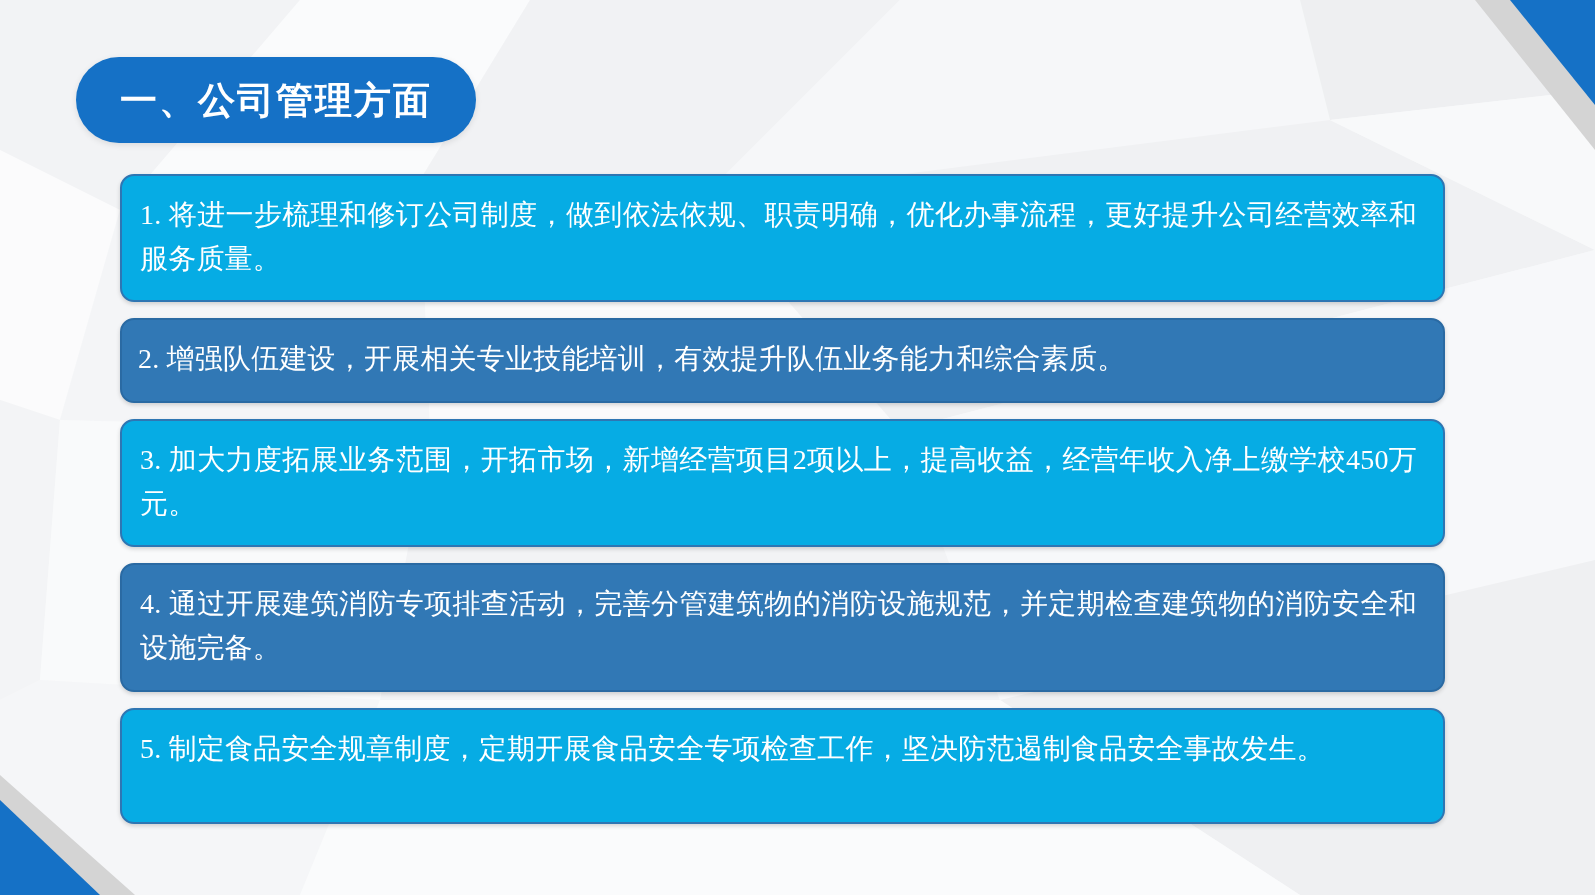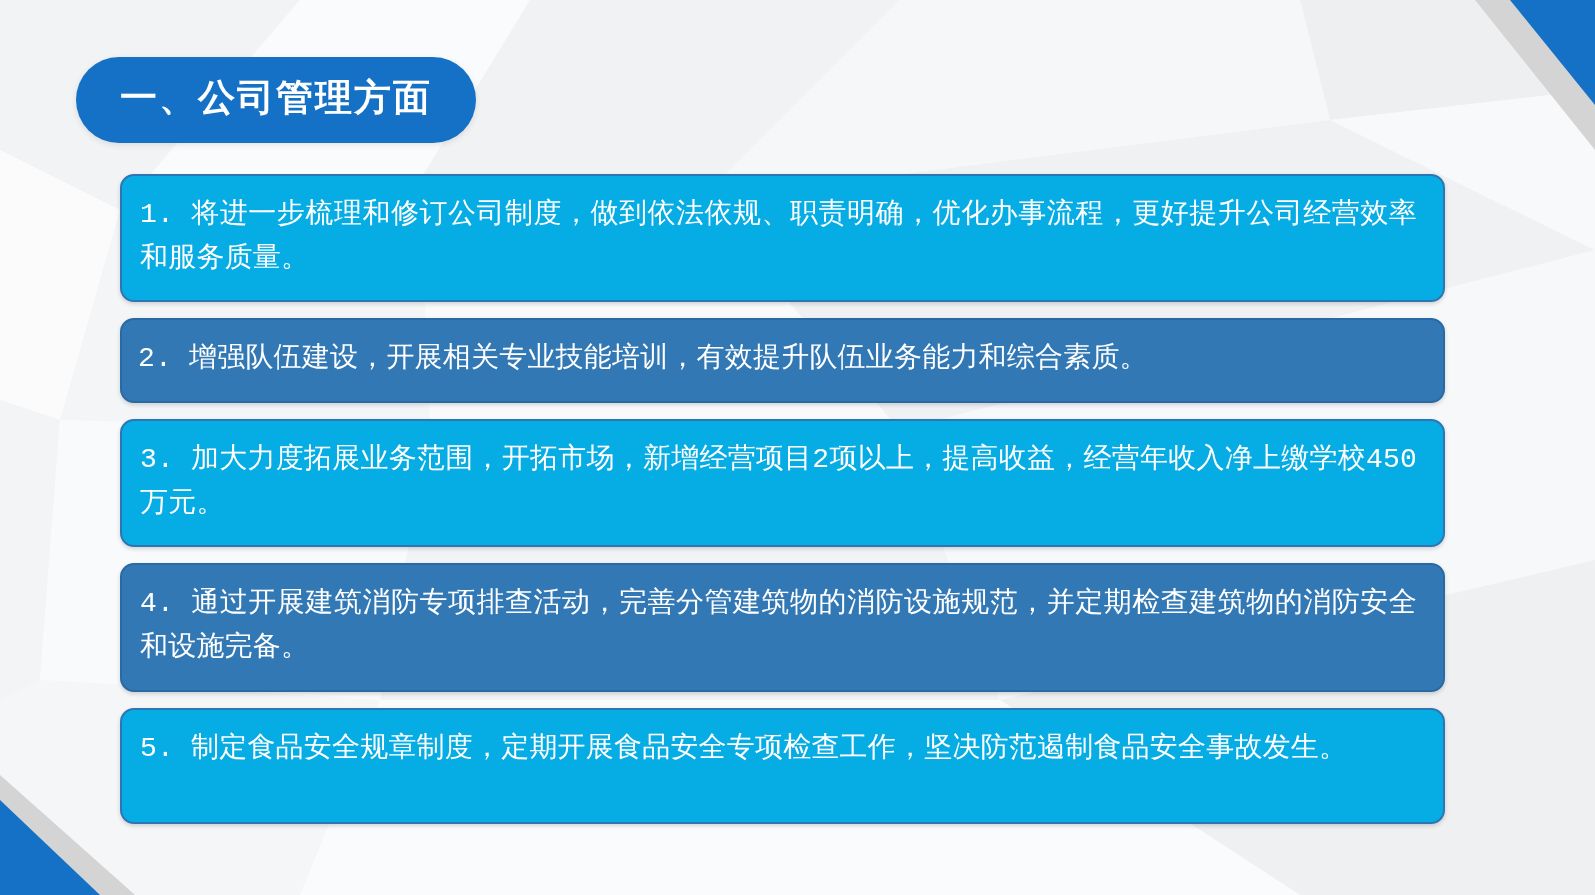--- a/index.html
+++ b/index.html
@@ -6,21 +6,21 @@
     margin: 0;
     padding: 0;
     background: #ffffff;
   }
   #slide {
     position: relative;
     width: 1595px;
     height: 895px;
     overflow: hidden;
     background: #f7f8f9;
-    font-family: Liberation Mono, monospace;
+    font-family: Liberation Serif, serif;
   }
 
   
   #bg-deco {
     position: absolute;
     inset: 0;
     width: 1595px;
     height: 895px;
     pointer-events: none;
   }

